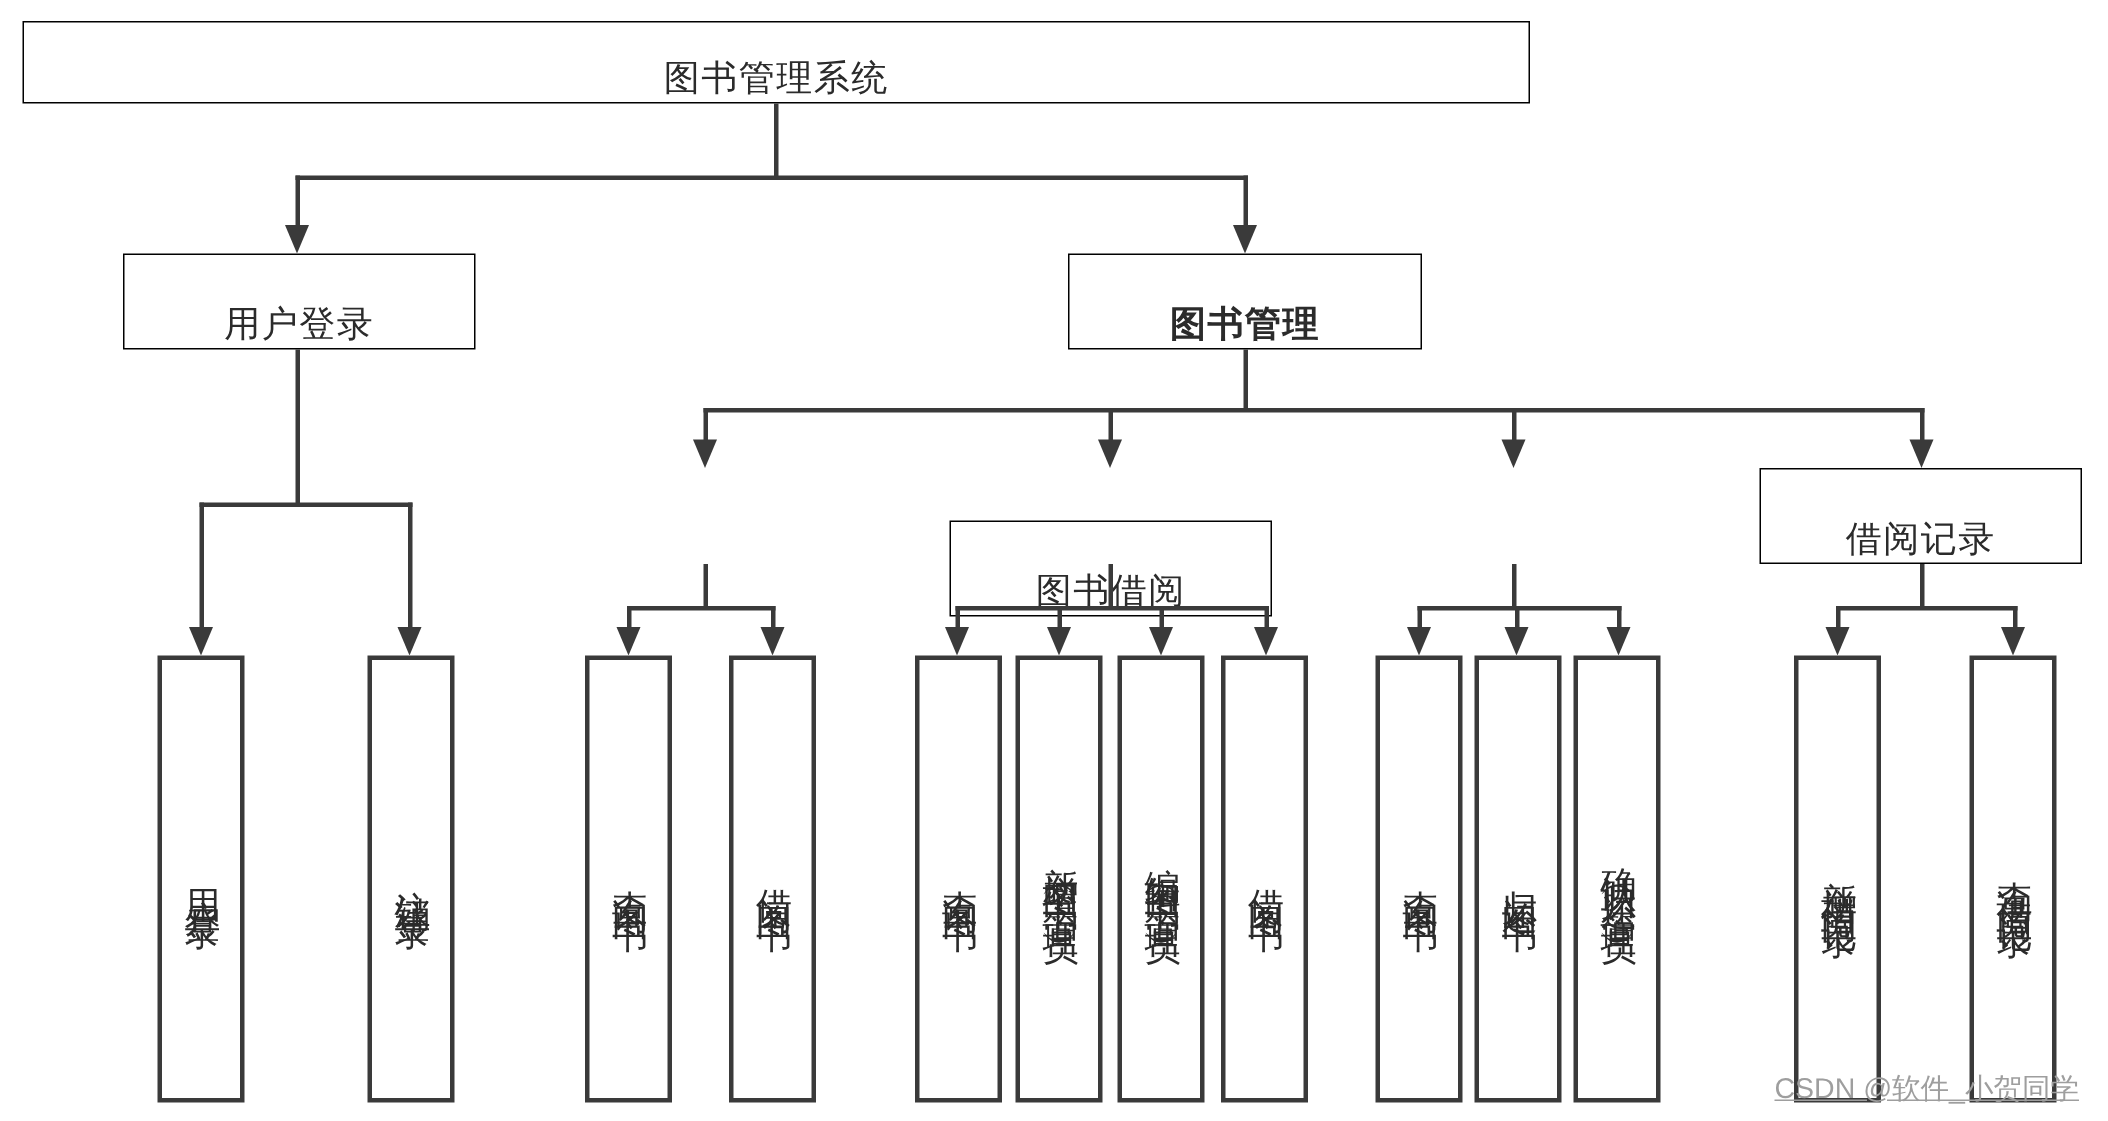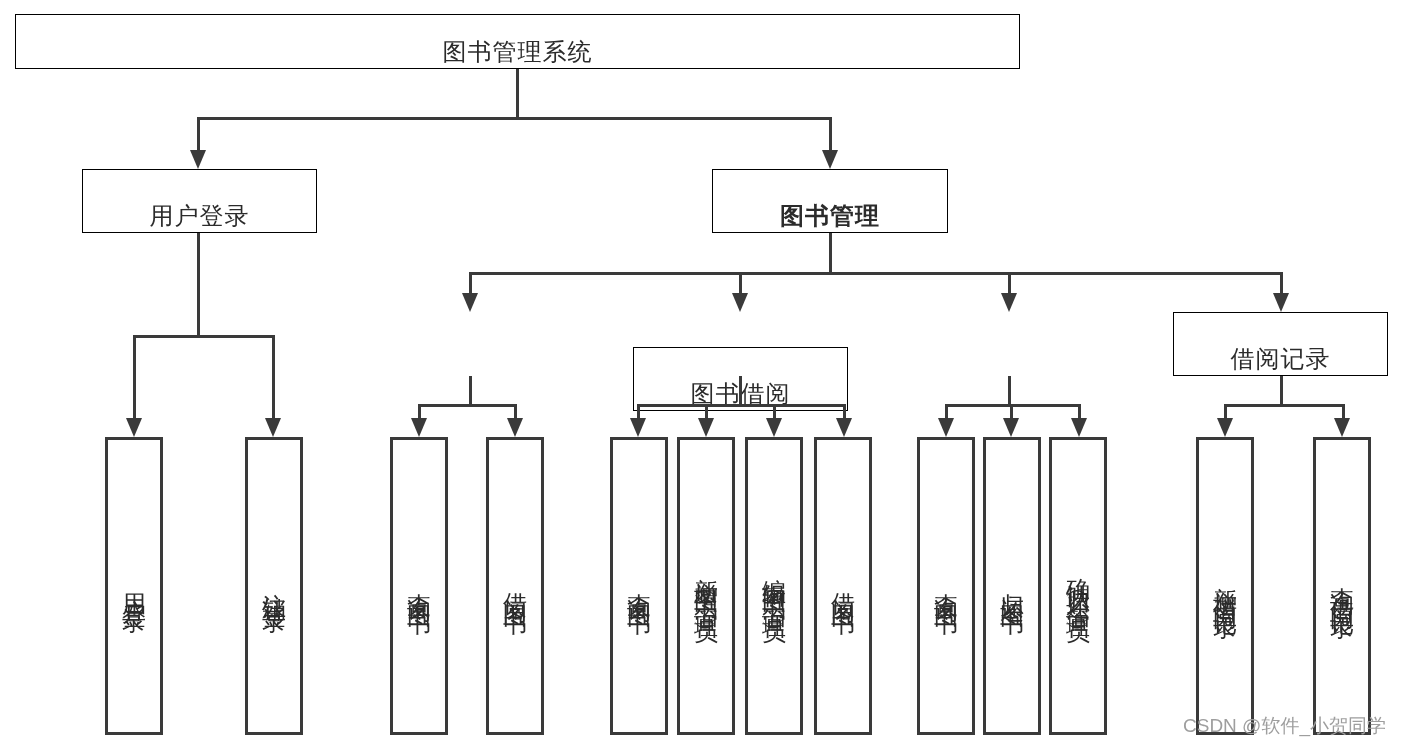--- a/index.html
+++ b/index.html
@@ -68,20 +68,21 @@
     border-right: 8px solid transparent;
     border-top: 19px solid #3a3a3a;
   }
   .watermark {
     position: absolute;
     left: 1183px;
     top: 713px;
     font-size: 19px;
     color: #9e9e9e;
     white-space: nowrap;
+    text-decoration: underline;
   }
 </style>
 </head>
 <body>
 
 <div class="canvas">
 
   <div class="box" style="left:15px; top:14px; width:1005px; height:55px;">
     <span>图书管理系统</span>
   </div>

